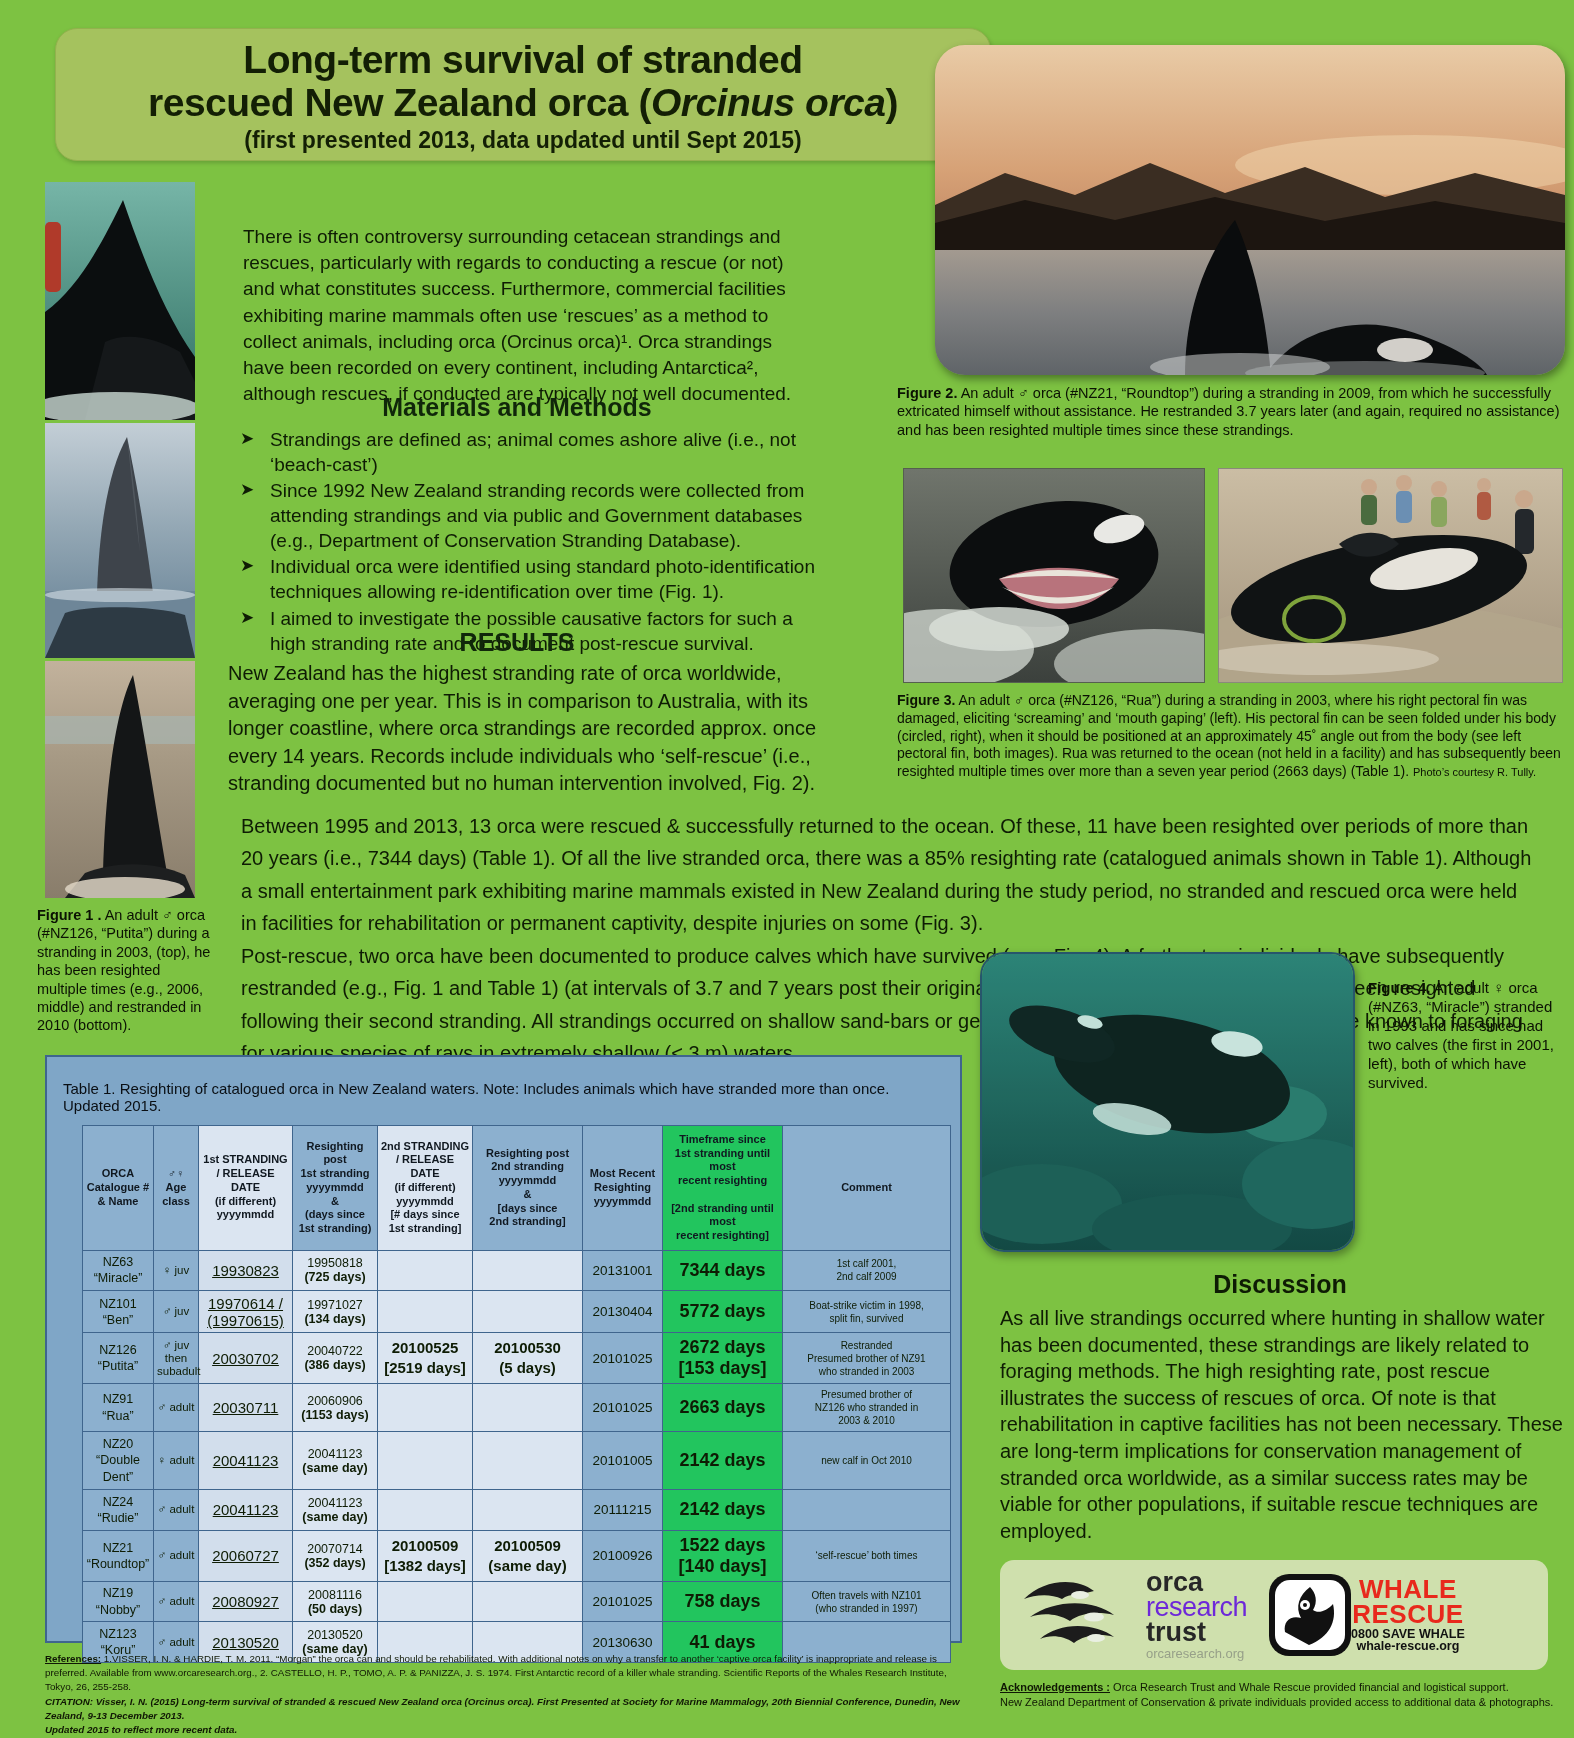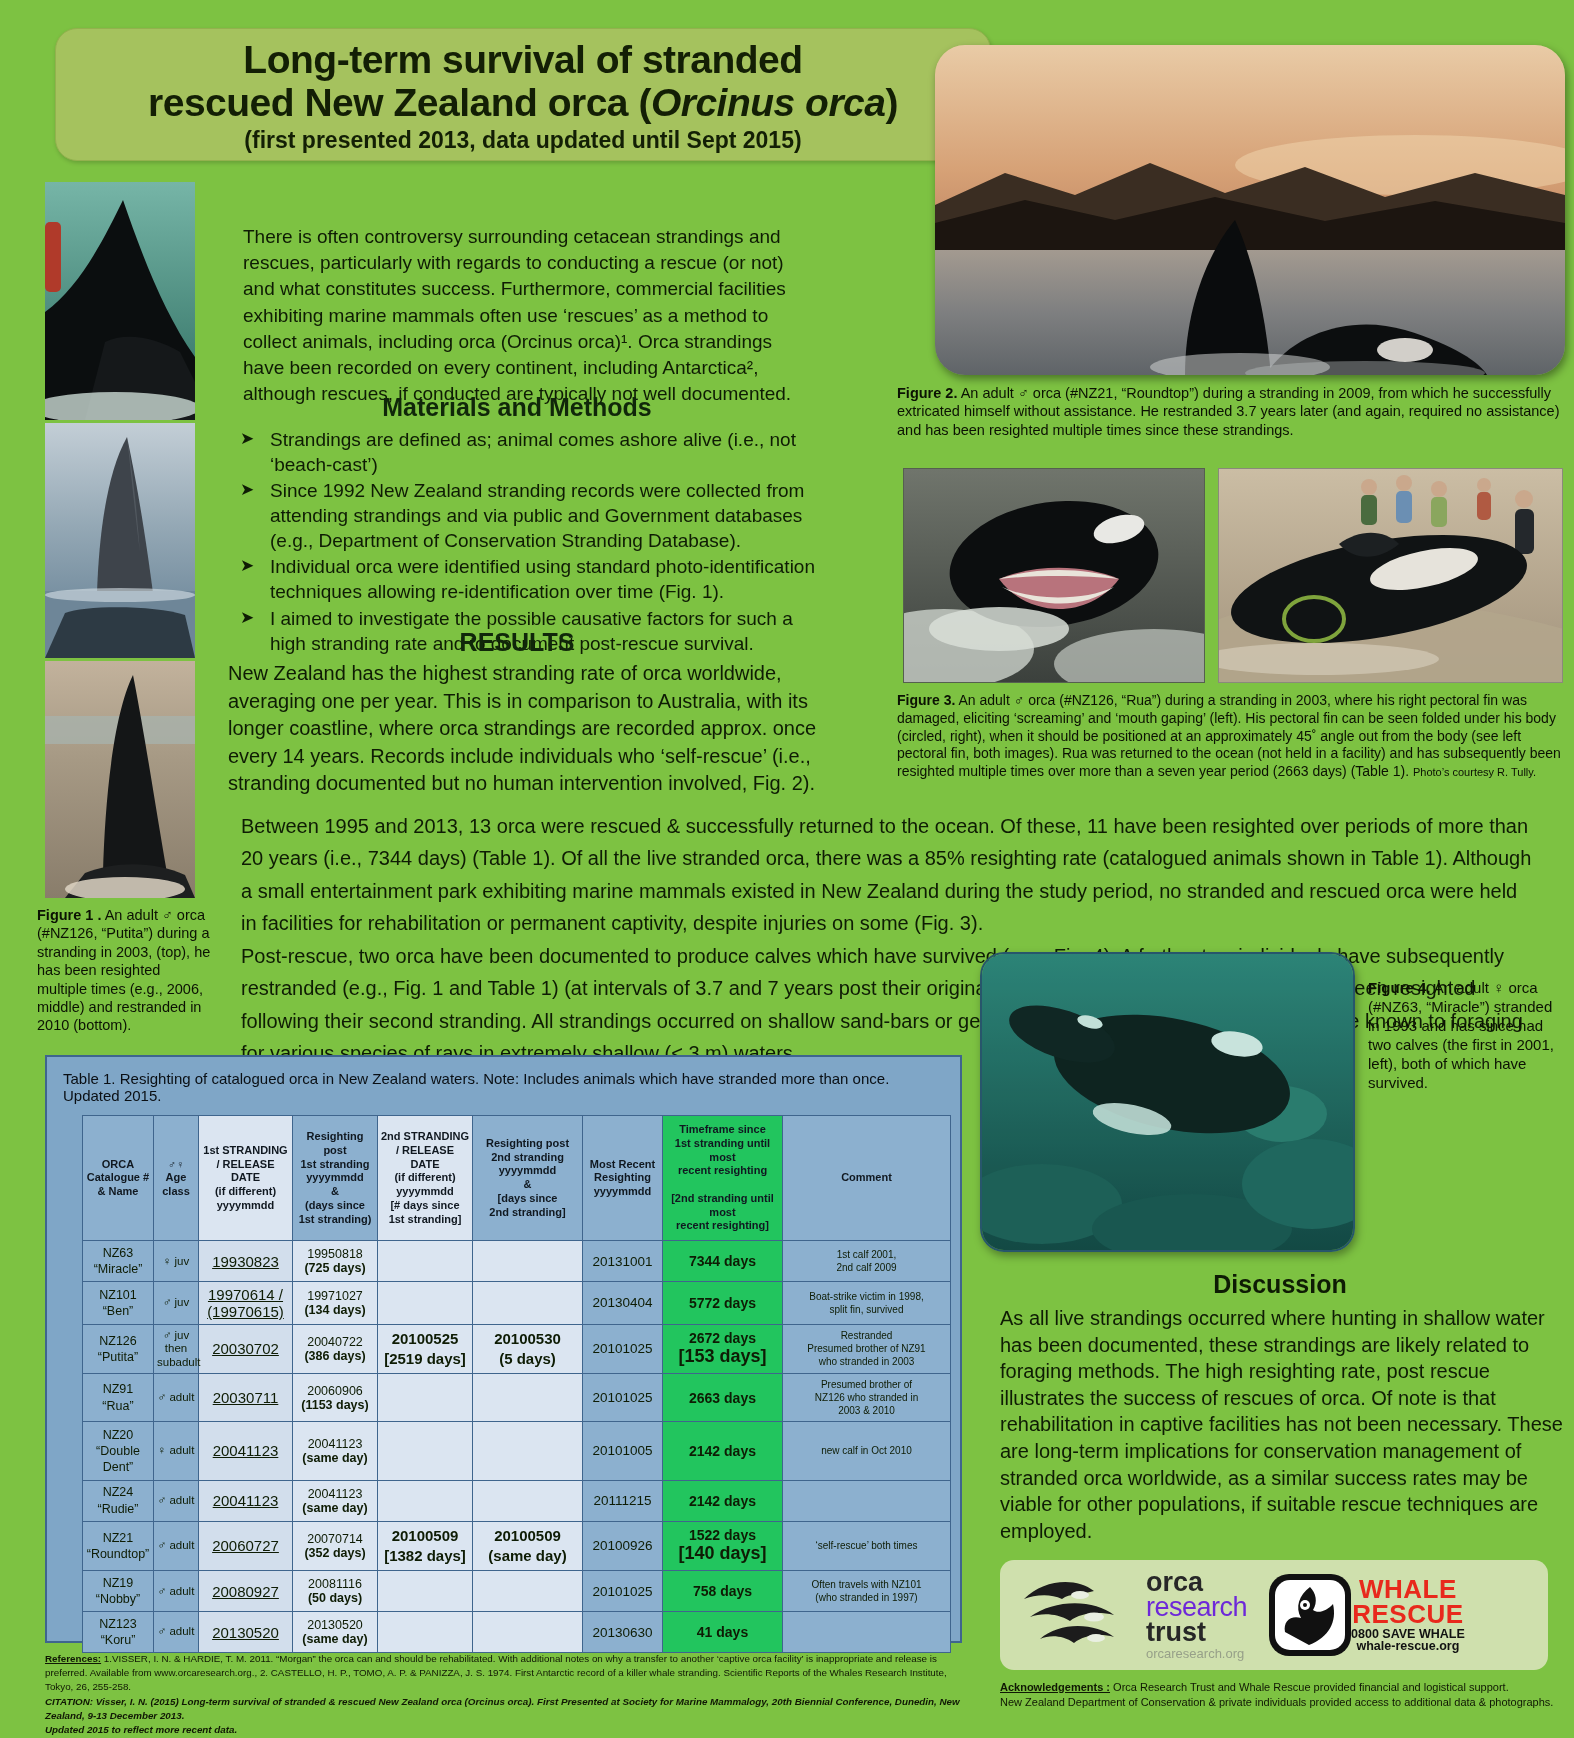--- a/index.html
+++ b/index.html
@@ -55,38 +55,38 @@
   .bullet { display:flex; margin-bottom:2px; }
   .bullet .mark { width:30px; flex:0 0 30px; font-size:17px; }
   .results-body { position:absolute; left:228px; top:660px; width:596px; font-size:20px; line-height:1.38; }
   .para { position:absolute; left:241px; width:1292px; font-size:20px; line-height:1.62; }
   .para1 { top:810px; }
   .para2 { top:940px; }
 
   
   .table-wrap { position:absolute; left:45px; top:1055px; width:917px; height:588px;
     background:#7fa6c7; border:2px solid #3f658d; }
-  .table-title { font-size:15px; color:#0a0f14; padding:13px 10px 0 16px; }
+  .table-title { font-size:15px; color:#0a0f14; padding:23px 10px 0 16px; }
   table.res { border-collapse:collapse; table-layout:fixed; margin:11px 0 0 35px; width:868px; height:538px; }
   table.res th, table.res td { border:1.5px solid #3f658d; text-align:center; vertical-align:middle; padding:2px 3px; }
   .pre { white-space:pre-line; }
   th.steel, td.steel { background:#8cb0cf; }
   th.light, td.light { background:#dbe5f1; }
   th.green, td.green { background:#22c55e; }
   td.light2 { background:#d2deec;text-decoration:underline; }
   table.res th { font-size:11px; font-weight:700; line-height:1.25; color:#101820; }
   td .blk { display:block; }
   td.c1 { font-size:12.5px; line-height:1.3; }
   td.c2 { font-size:11.5px; line-height:1.15; }
   td.c3 { font-size:15px; }
   td.c4 { font-size:12.5px; }
   td.c4 .sub { font-weight:700; }
   td.c5, td.c6 { font-size:15px; font-weight:700; line-height:1.35; }
   td.c7 { font-size:13.5px; }
-  td.c8 .tf1 { display:block; font-size:14px; font-weight:700; }
+  td.c8 .tf1 { display:block; font-size:18px; font-weight:700; }
   td.c8 .tf2 { display:block; font-size:18px; font-weight:700; }
   td.c9 { font-size:10px; line-height:1.3; }
 
   
   .fig4-photo { position:absolute; left:980px; top:952px; width:375px; height:300px;
     border-radius:24px; overflow:hidden; border:2px solid #27566b; box-shadow:2px 4px 8px rgba(0,0,0,.35); }
   .h-discussion { position:absolute; left:1000px; top:1270px; width:560px; font-size:25px; font-weight:700; text-align:center; }
   .discussion-body { position:absolute; left:1000px; top:1305px; width:566px; font-size:20px; line-height:1.33; }
 
   

